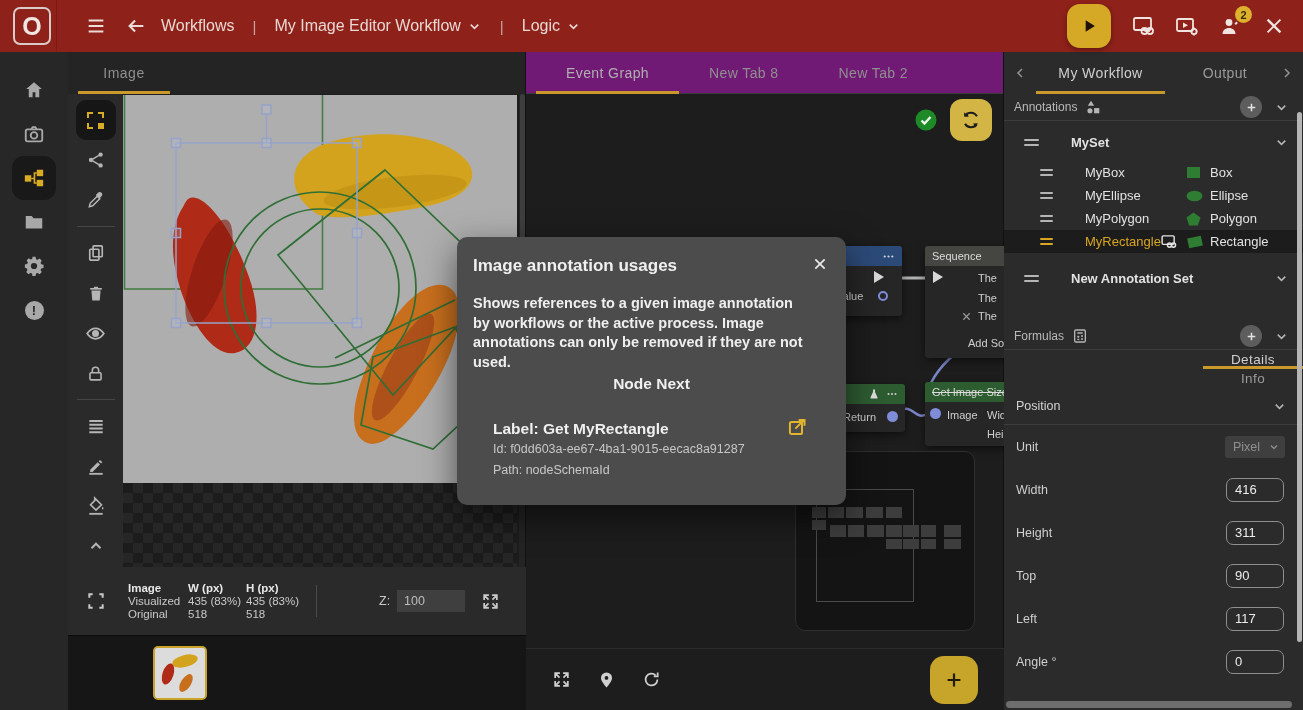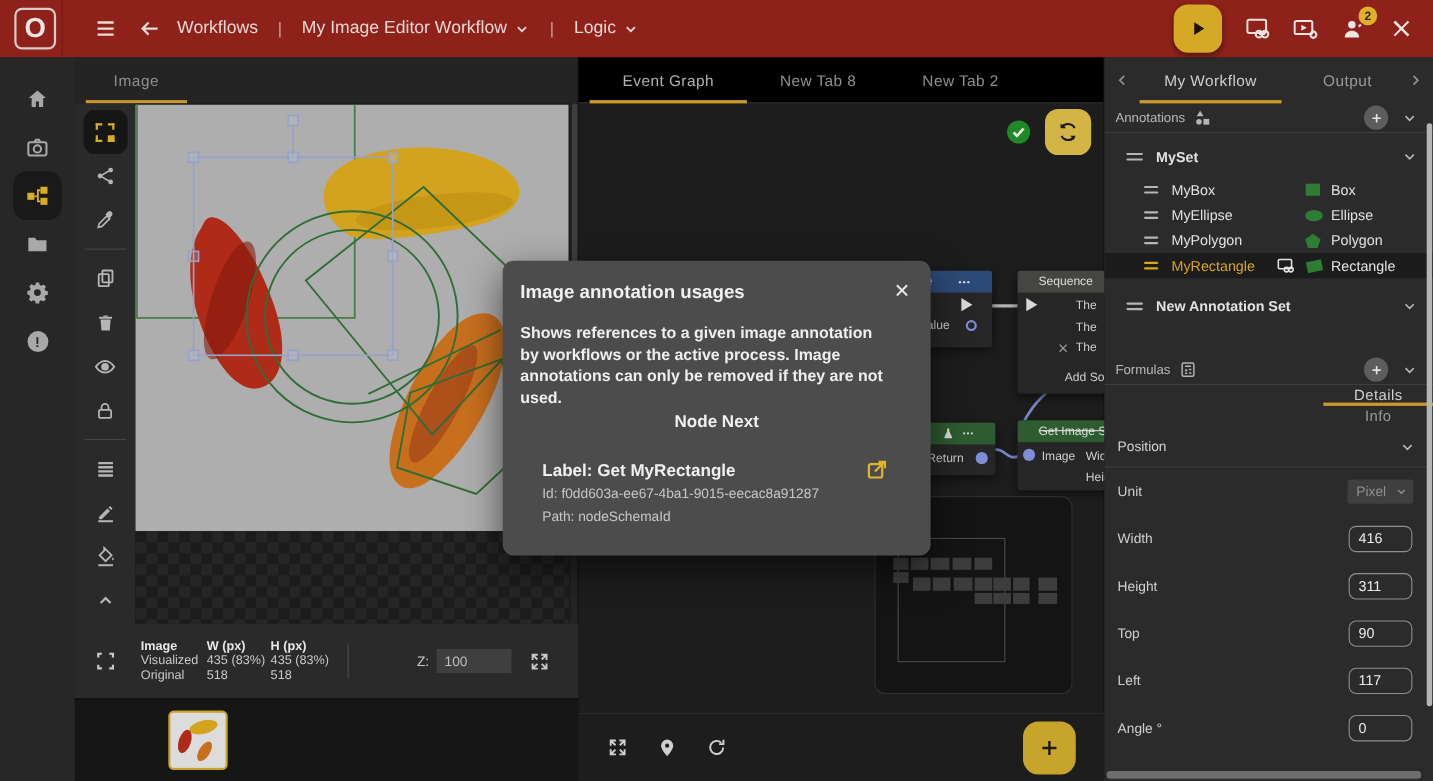--- a/index.html
+++ b/index.html
@@ -56,29 +56,29 @@
   .info-div { width:1px; height:32px; background:#4a4a4a; margin-left:14px; }
   .zoom-wrap { margin-left:62px; display:flex; align-items:center; gap:7px; font-size:12.5px; color:#c9c9c9; }
   .zoom-input { width:68px; height:22px; background:#3f3f3f; border:none; color:#bdbdbd; font-size:12.5px; padding-left:7px; font-family:inherit; }
   .expand-sm { margin-left:16px; color:#c9c9c9; }
 
   .thumb-strip { position:absolute; left:0; bottom:0; width:458px; height:75px; background:#161616; border-top:1px solid #0c0c0c; }
   .thumb { position:absolute; left:85px; top:10px; width:54px; height:54px; border:2px solid #c9a22a; border-radius:5px; background:#dedede; overflow:hidden; }
 
   
   .graph-panel { position:absolute; left:526px; top:52px; width:478px; height:658px; background:#1d1d1d; border-right:1px solid #121212; }
-  .graph-tabs { height:42px; display:flex; align-items:center; background:#000000; border-bottom:1px solid #3a3a3a; }
+  .graph-tabs { height:42px; display:flex; align-items:center; background:#701a75; border-bottom:1px solid #3a3a3a; }
   .gtab { position:relative; height:42px; display:flex; align-items:center; justify-content:center; font-size:14px; color:#8f8f8f; letter-spacing:.4px; cursor:pointer; padding:0 30px; }
   .gtab:first-child { margin-left:10px; }
   .graph-area { position:absolute; left:0; top:43px; width:478px; height:553px; overflow:hidden; }
   .gstatus { position:absolute; right:12px; top:4px; display:flex; align-items:center; gap:12px; z-index:5; }
   .sync-btn { width:42px; height:42px; border-radius:12px; background:#d3b545; border:none; display:flex; align-items:center; justify-content:center; color:#1d1d1d; cursor:pointer; }
 
   .gnode { position:absolute; background:#262626; border-radius:3px; box-shadow:0 3px 8px rgba(0,0,0,.5); overflow:hidden; }
-  .gnode .nhead { height:20px; display:flex; align-items:center; font-size:11px; color:#dcdcdc; padding:0 19px; gap:6px; }
+  .gnode .nhead { height:20px; display:flex; align-items:center; font-size:11px; color:#dcdcdc; padding:0 7px; gap:6px; }
   .nhead.blue { background:#2c4a78; }
   .nhead.gray { background:#454541; }
   .nhead.green { background:#2e5c31; }
   .nhead .ttl { white-space:nowrap; overflow:hidden; }
   .nhead .ttl.struck { text-decoration:line-through; }
   .nrow { position:absolute; font-size:11px; color:#cfcfcf; white-space:nowrap; }
   .socket { width:11px; height:11px; border-radius:50%; background:#7f8cd8; display:inline-block; }
   .socket.ring { background:transparent; border:2.5px solid #7f8cd8; width:10px; height:10px; }
   .ntri { width:0; height:0; border-left:10px solid #d8d8d8; border-top:6px solid transparent; border-bottom:6px solid transparent; display:inline-block; }
 
@@ -102,21 +102,21 @@
   .plus-circle { width:22px; height:22px; border-radius:50%; background:#5d5d5d; display:flex; align-items:center; justify-content:center; color:#e3e3e3; cursor:pointer; }
   .chev-btn { color:#b5b5b5; cursor:pointer; display:flex; padding:0 4px; }
   .rp-div { height:1px; background:#3d3d3d; }
 
   .tree { padding-top:8px; }
   .trow { height:23px; display:flex; align-items:center; font-size:13px; color:#e2e2e2; position:relative; cursor:pointer; }
   .trow.set-row { height:26px; margin-bottom:6px; }
   .drag-handle { width:15px; display:flex; flex-direction:column; gap:3px; margin-left:20px; flex:none; }
   .drag-handle i { display:block; height:2px; background:#b5b5b5; border-radius:1px; }
   .trow.item .drag-handle { margin-left:36px; width:13px; }
-  .tname { margin-left:12px; width:92px; white-space:nowrap; overflow:hidden; }
+  .tname { margin-left:32px; width:92px; white-space:nowrap; overflow:hidden; }
   .ttype { position:absolute; left:206px; }
   .tshape { position:absolute; left:182px; display:flex; align-items:center; }
   .trow.selected { background:#1c1c1c; }
   .trow.selected .tname { color:#d9a622; }
   .trow.selected .drag-handle i { background:#d9a622; }
   .tref { position:absolute; left:156px; color:#e3e3e3; display:flex; }
   .shape-green { fill:#2e7d32; }
   .trow .tchev { position:absolute; right:14px; color:#b5b5b5; }
 
   .dtabs { height:38px; display:flex; align-items:flex-end;flex-direction:column; }

